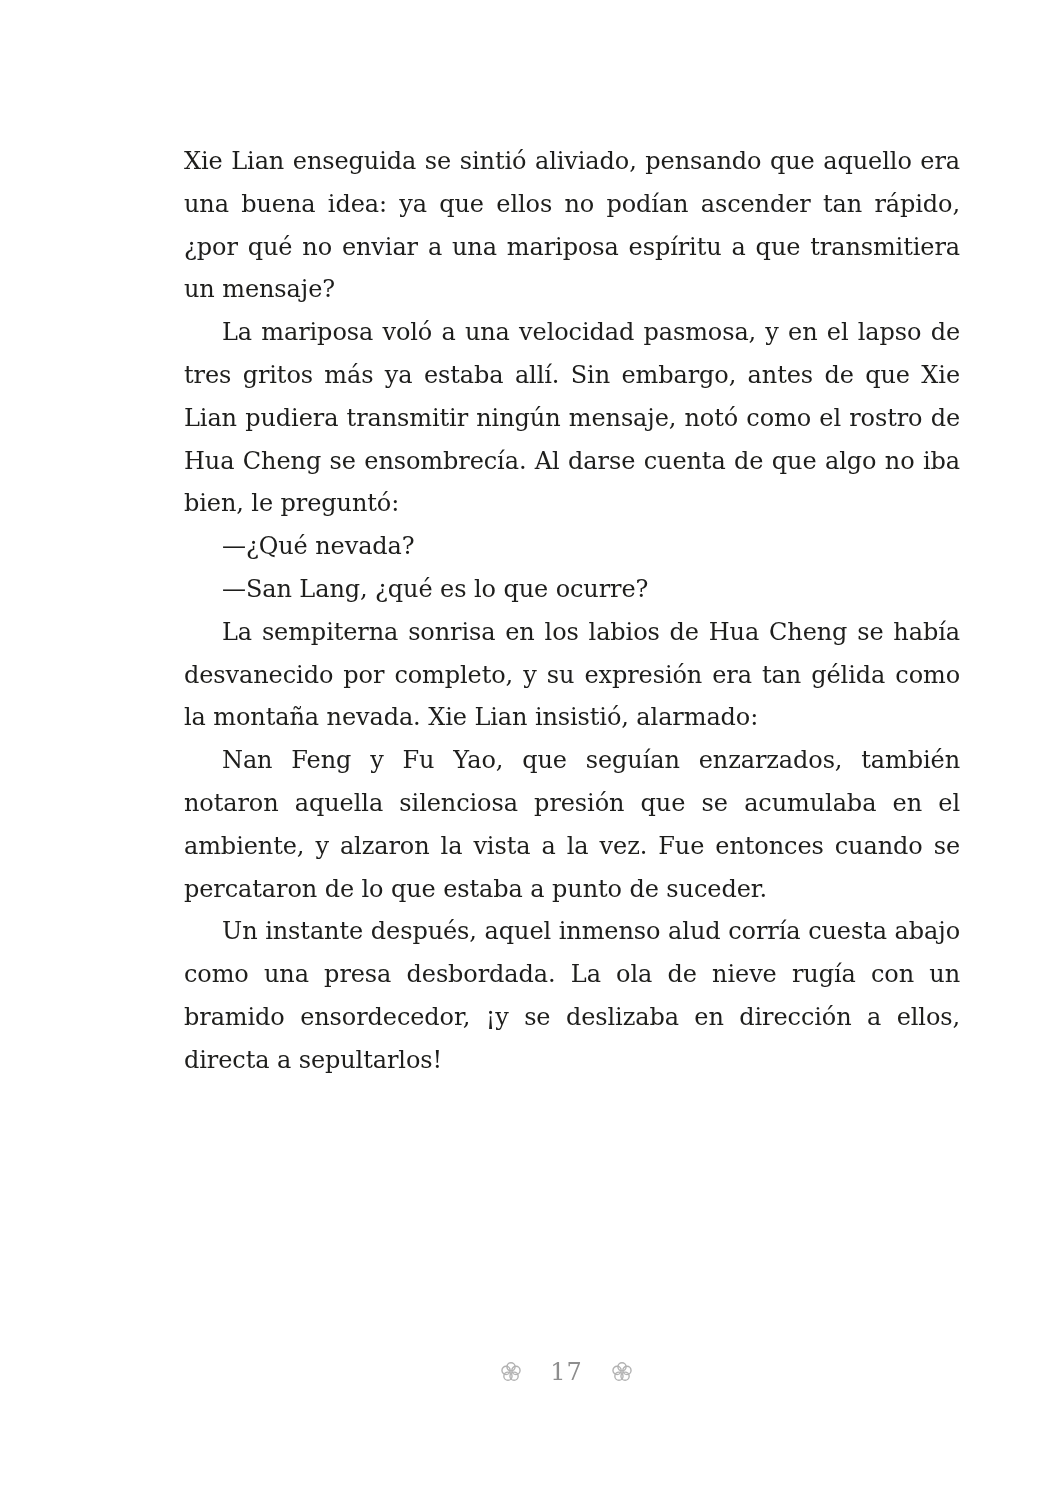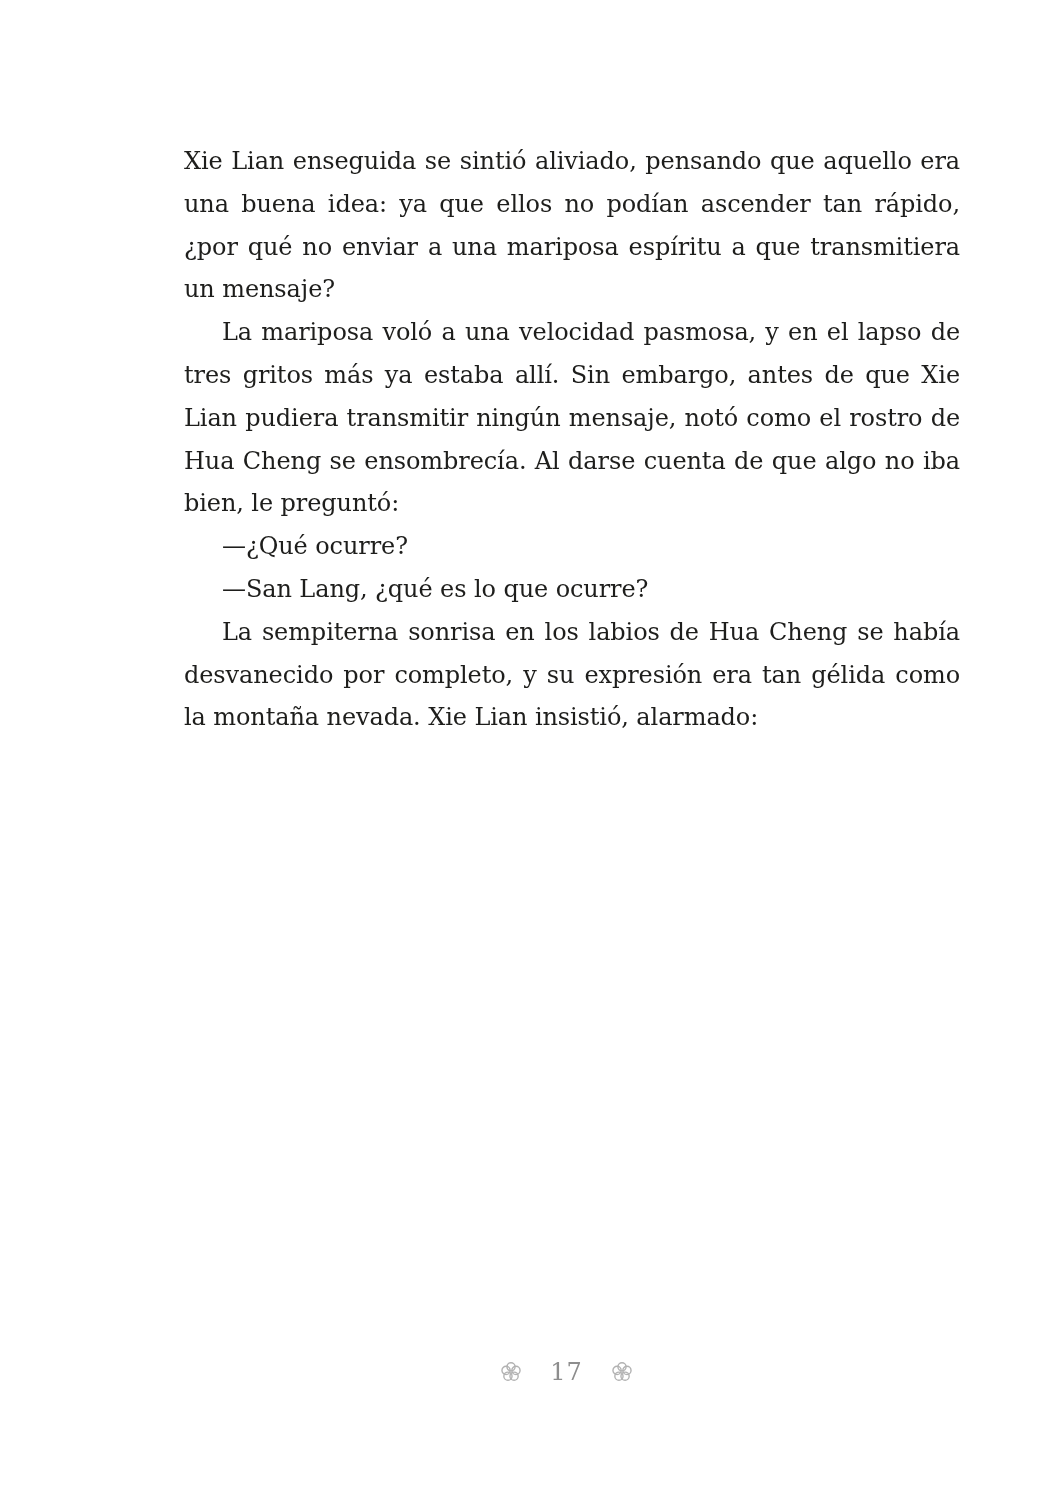--- a/index.html
+++ b/index.html
@@ -66,23 +66,25 @@
   }
 </style>
 </head>
 <body>
 
 <div class="page">
 
   <main class="text-block">
       <p class="para">Xie Lian enseguida se sintió aliviado, pensando que aquello era una buena idea: ya que ellos no podían ascender tan rápido, ¿por qué no enviar a una mariposa espíritu a que transmitiera un mensaje?</p>
       <p class="para indent">La mariposa voló a una velocidad pasmosa, y en el lapso de tres gritos más ya estaba allí. Sin embargo, antes de que Xie Lian pudiera transmitir ningún mensaje, notó como el rostro de Hua Cheng se ensombrecía. Al darse cuenta de que algo no iba bien, le preguntó:</p>
-      <p class="para indent">—¿Qué ocurre?</p>
+      <p class="para indent">—¿Qué nevada?</p>
       <p class="para indent">—San Lang, ¿qué es lo que ocurre?</p>
       <p class="para indent">La sempiterna sonrisa en los labios de Hua Cheng se había desvanecido por completo, y su expresión era tan gélida como la montaña nevada. Xie Lian insistió, alarmado:</p>
+      <p class="para indent">Nan Feng y Fu Yao, que seguían enzarzados, también notaron aquella silenciosa presión que se acumulaba en el ambiente, y alzaron la vista a la vez. Fue entonces cuando se percataron de lo que estaba a punto de suceder.</p>
+      <p class="para indent">Un instante después, aquel inmenso alud corría cuesta abajo como una presa desbordada. La ola de nieve rugía con un bramido ensordecedor, ¡y se deslizaba en dirección a ellos, directa a sepultarlos!</p>
     </main>
 
   <footer class="page-footer">
     <span class="ornament">
       <svg viewBox="0 0 24 24" fill="none" stroke="#b2b2b2" stroke-width="1.4">
         <circle cx="12" cy="6.8" r="4.1"></circle>
         <circle cx="16.95" cy="10.39" r="4.1"></circle>
         <circle cx="15.06" cy="16.21" r="4.1"></circle>
         <circle cx="8.94" cy="16.21" r="4.1"></circle>
         <circle cx="7.05" cy="10.39" r="4.1"></circle>

